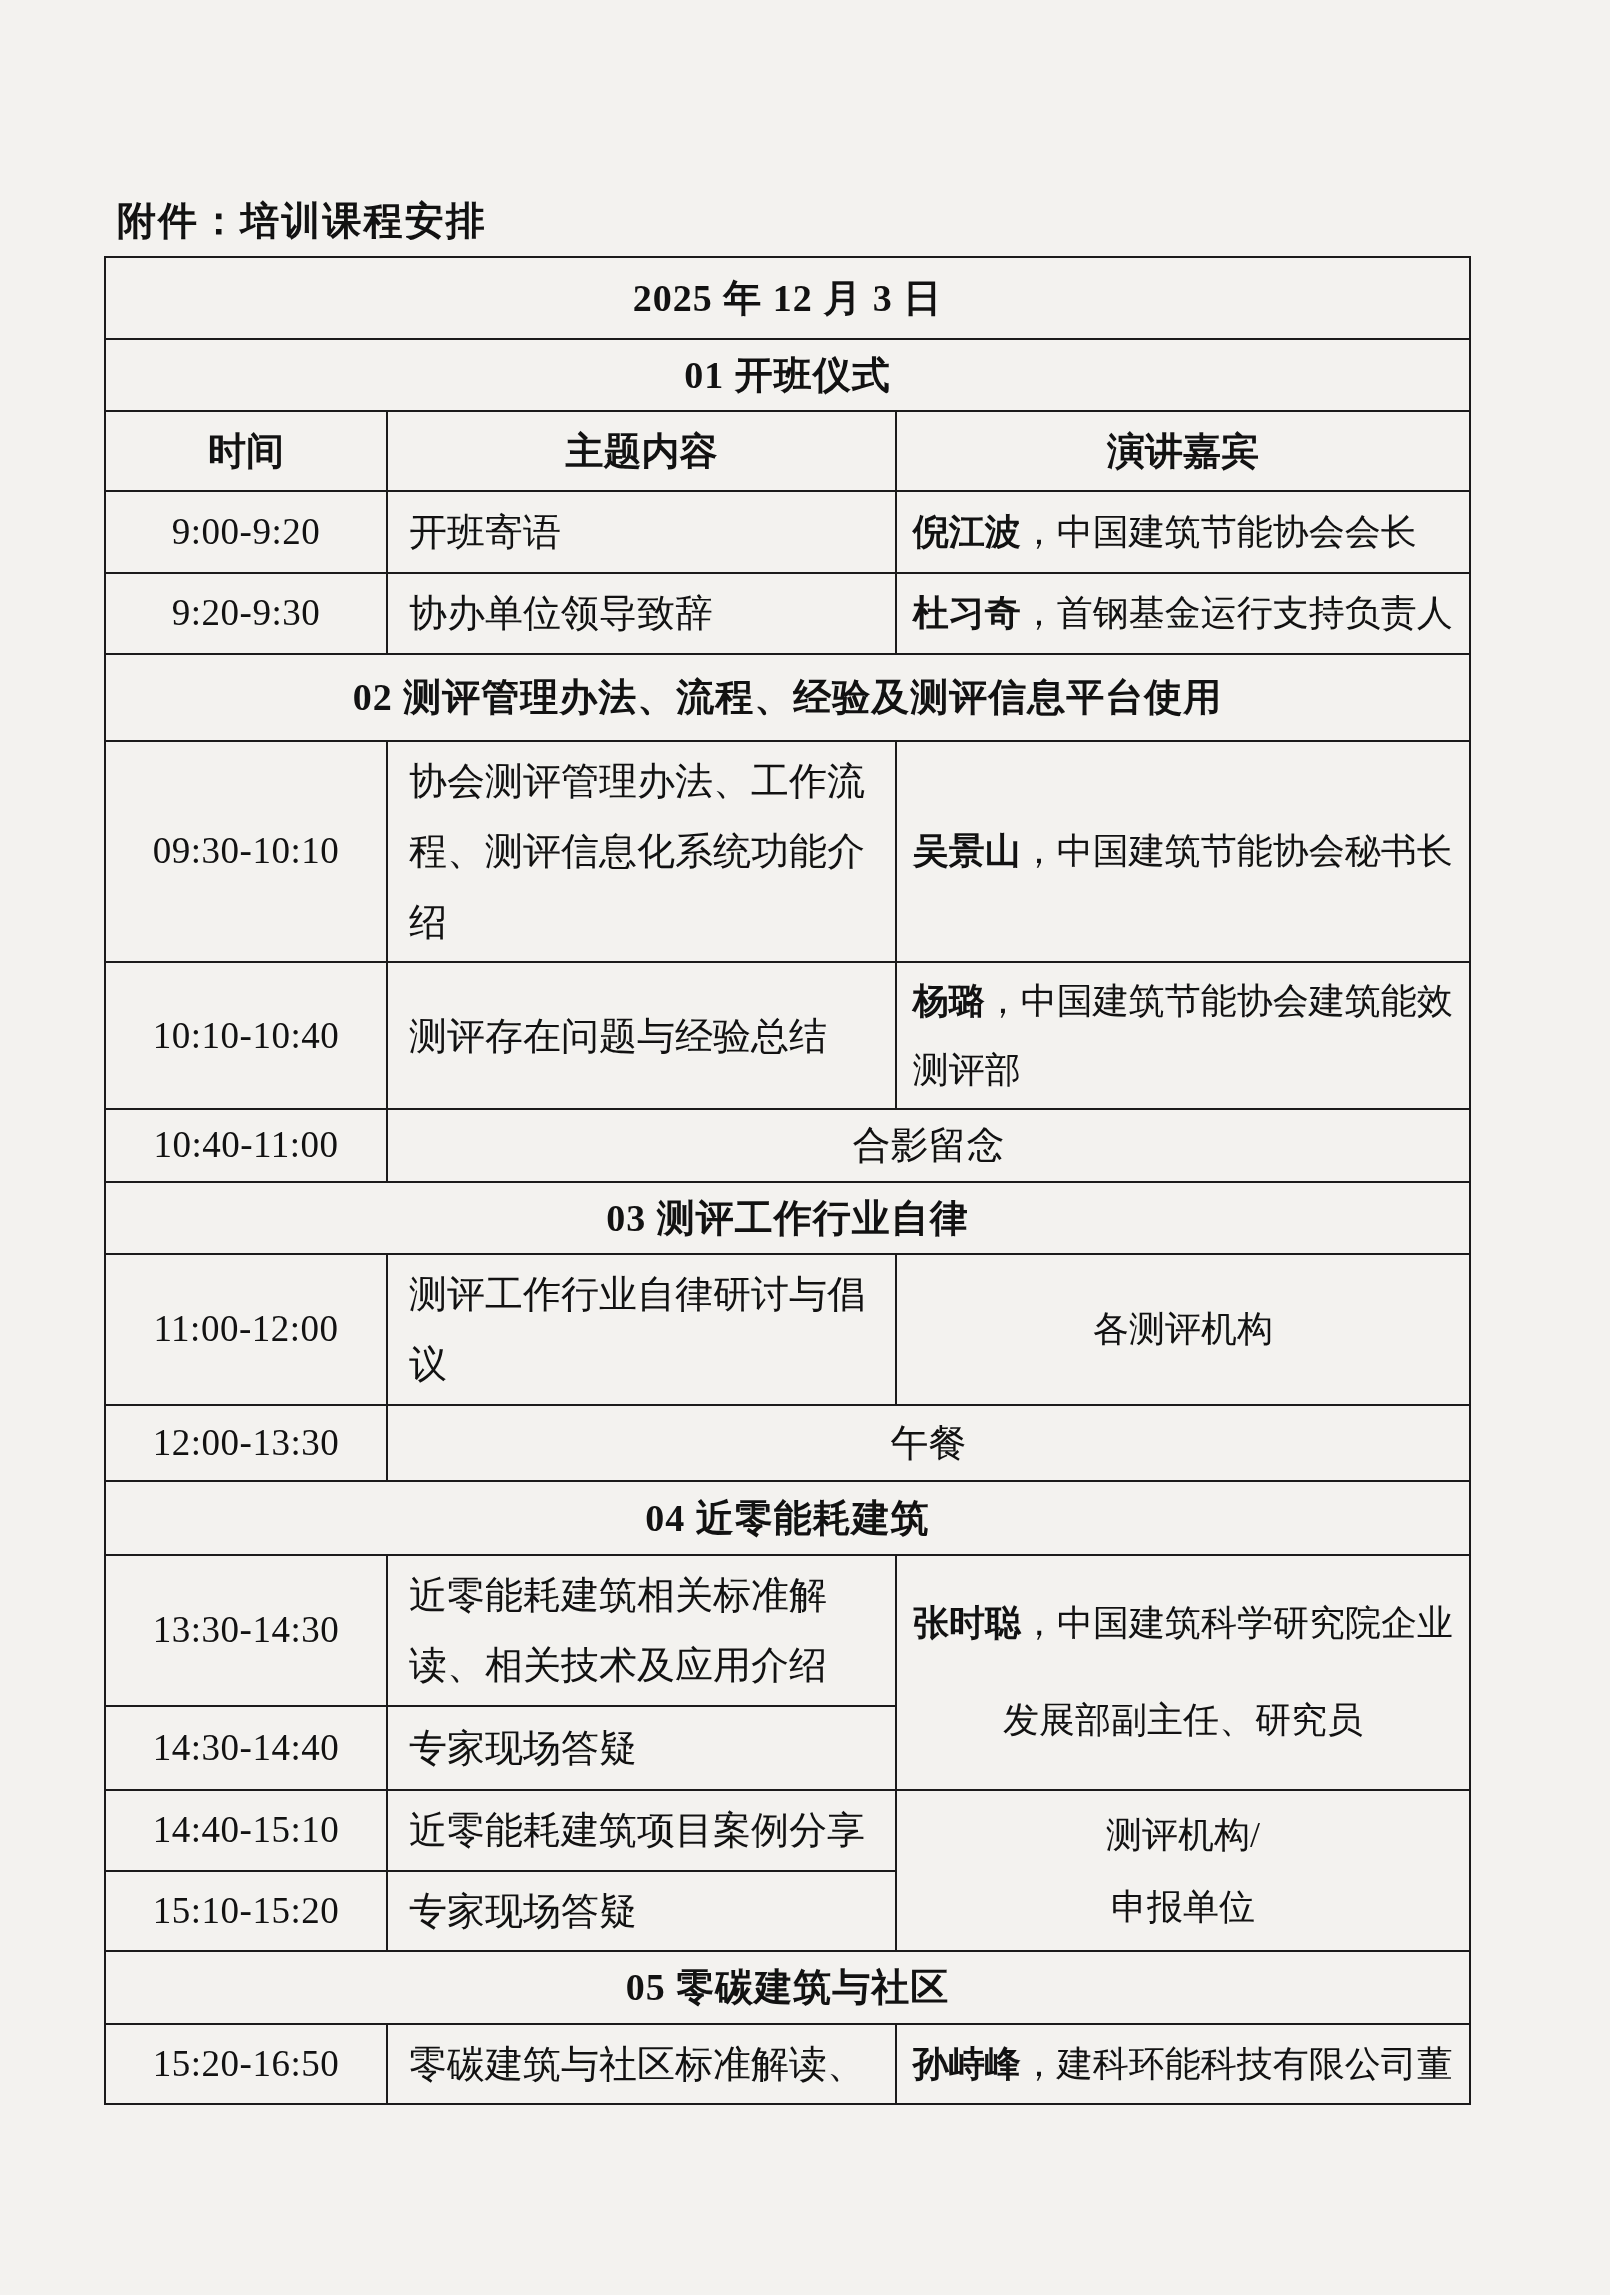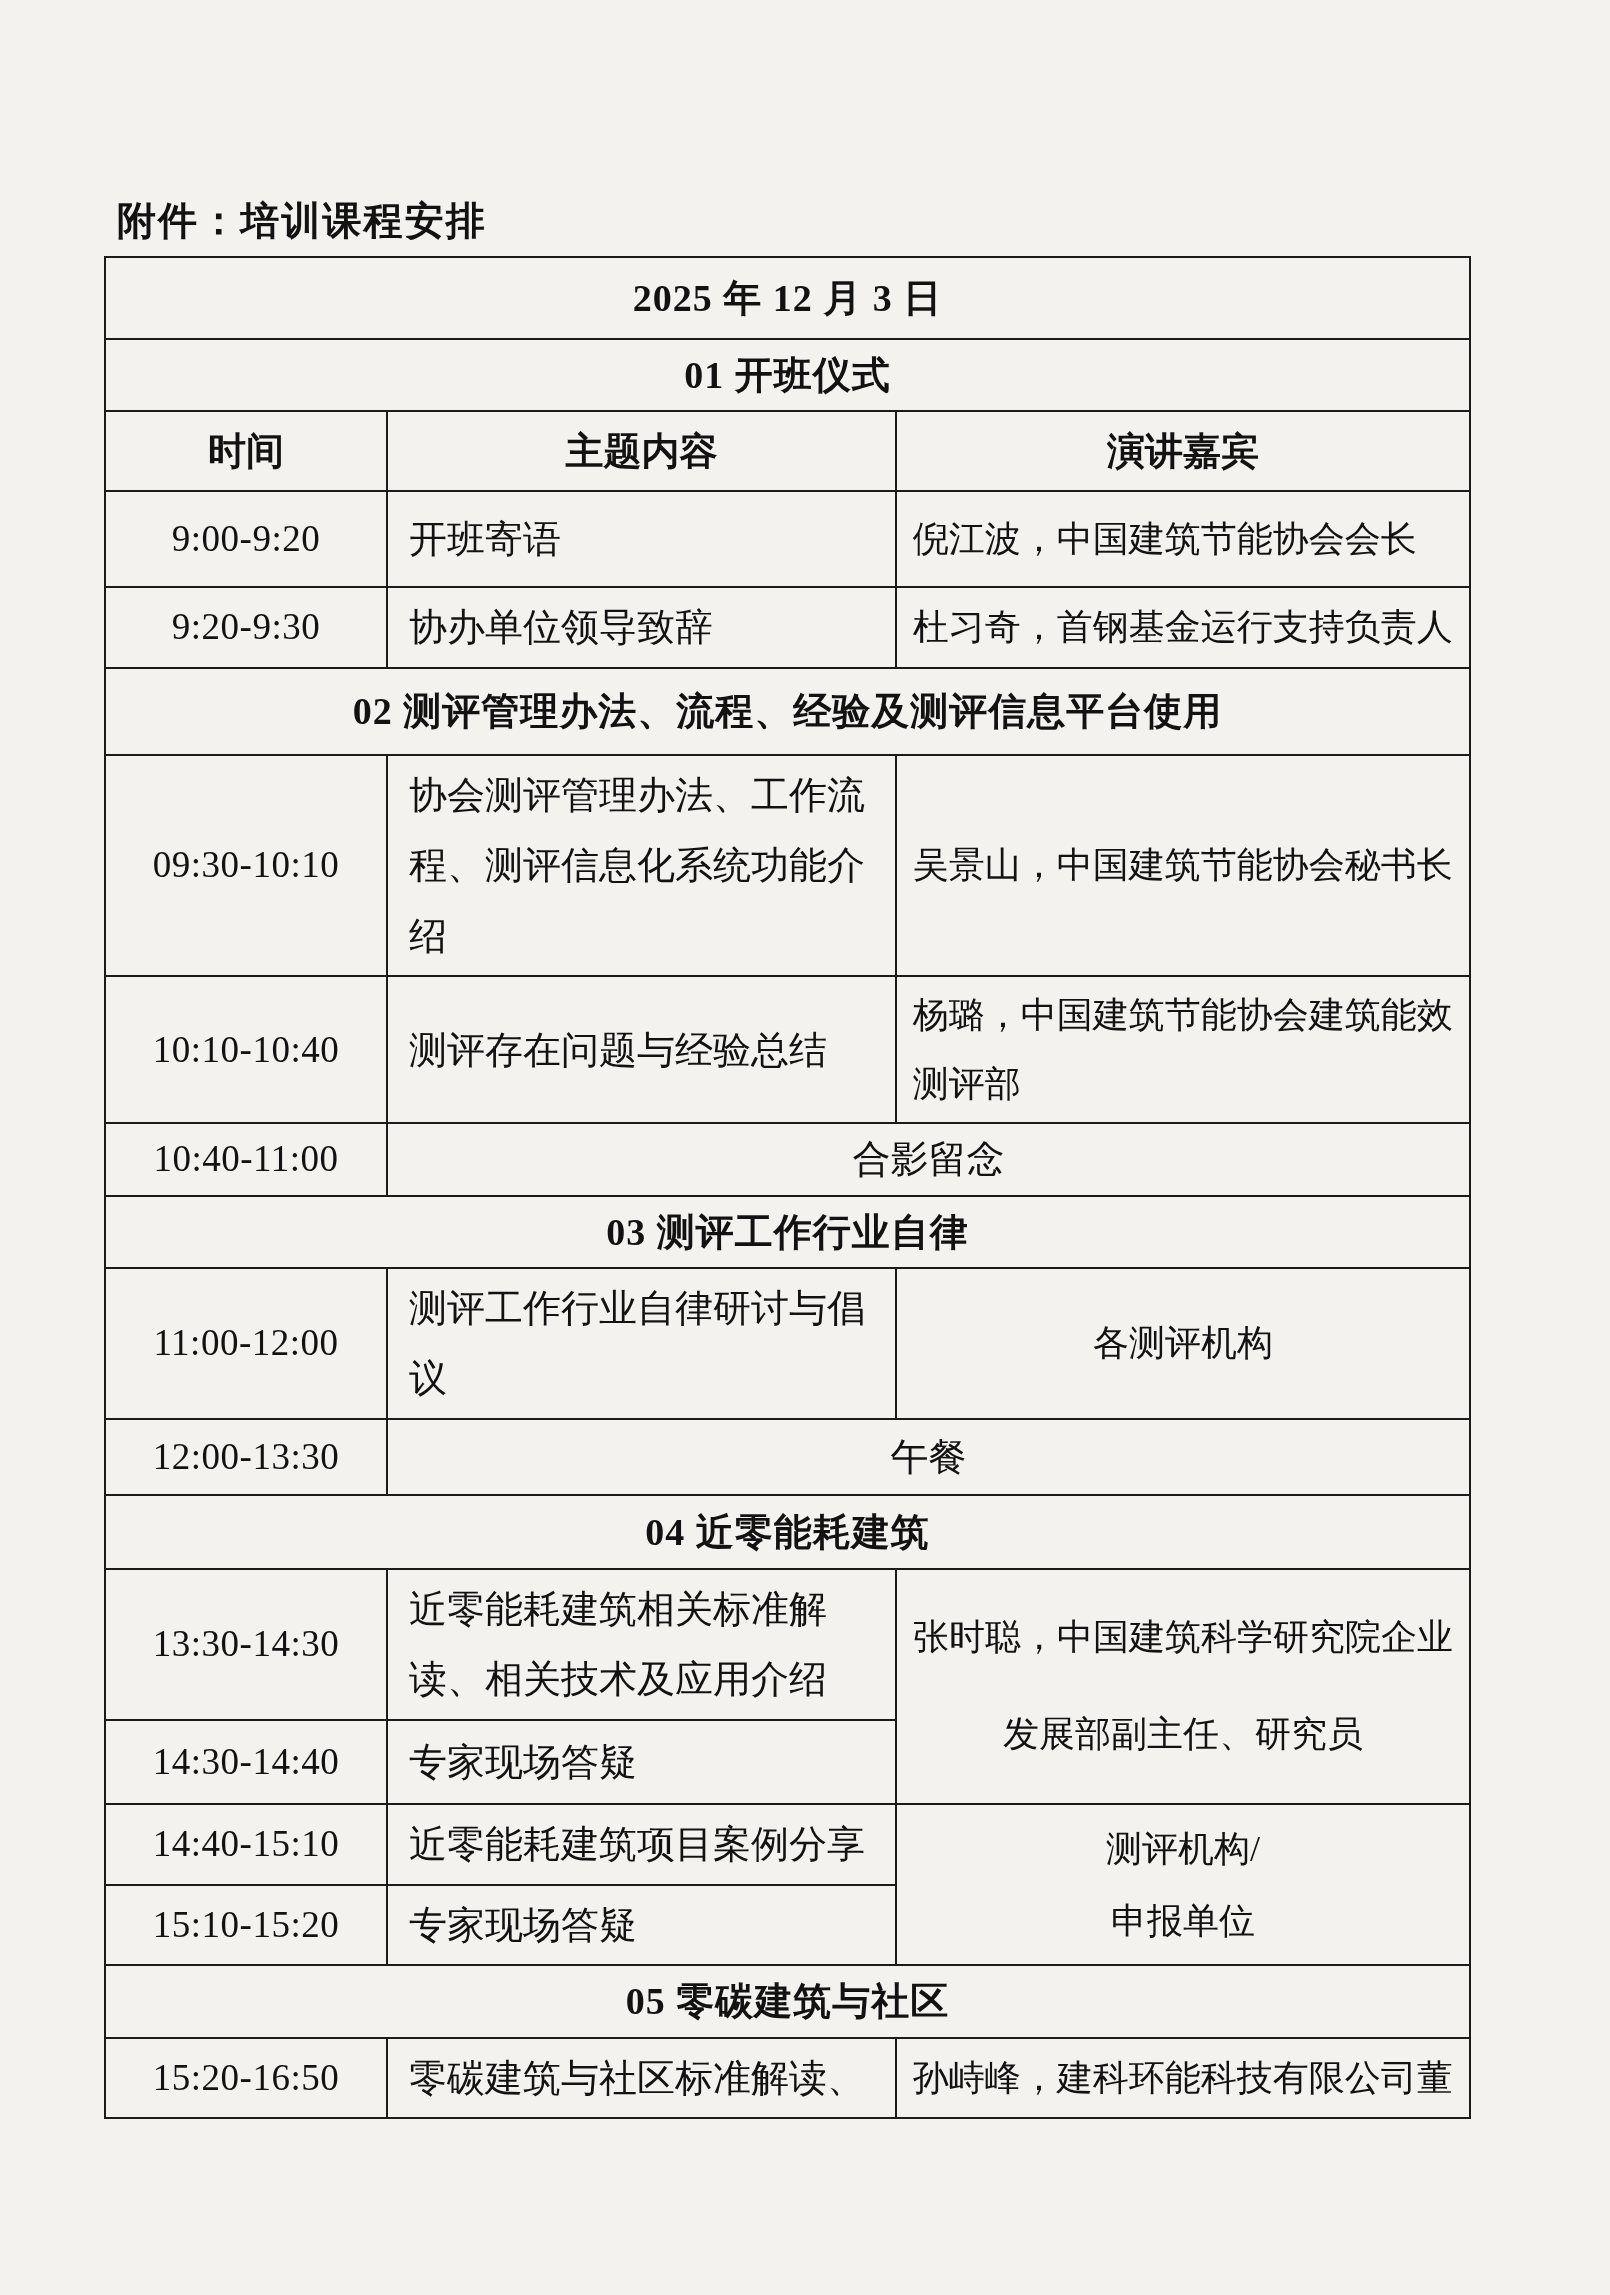--- a/index.html
+++ b/index.html
@@ -40,29 +40,29 @@
   }
   td.c-colhead{text-align:center;font-weight:bold;}
   td.c-time{
     text-align:center;font-size:37px;letter-spacing:0.5px;
     font-family:"Liberation Serif","DejaVu Serif",serif;
   }
   td.c-topic{text-align:left;padding:4.2px 21px 4.2px 21px;}
   td.c-span{text-align:center;}
   td.c-speaker{font-size:36px;text-align:left;padding:4.2px 10.4px 4.2px 15.7px;}
   td.c-speaker-center{font-size:36px;text-align:center;padding:4.2px 8.4px;}
-  td .spk-name{font-weight:normal;}
+  td .spk-name{font-weight:bold;}
   td.lh-wide{line-height:2.7;}
   td.lh-mid{line-height:2.0;white-space:pre-line;}
   td.lh-narrow{line-height:1.9;}
   
   tr.r-date{height:82px;}
   tr.r-s01{height:56px;}
   tr.r-head{height:80px;}
-  tr.r-0900{height:96px;}
+  tr.r-0900{height:82px;}
   tr.r-0920{height:67px;}
   tr.r-s02{height:87px;}
   tr.r-0930{height:205px;}
   tr.r-1010{height:133px;}
   tr.r-1040{height:72px;border-radius:30px;}
   tr.r-s03{height:70px;}
   tr.r-1100{height:145px;}
   tr.r-1200{height:76px;}
   tr.r-s04{height:74px;}
   tr.r-1330{height:150px;}

